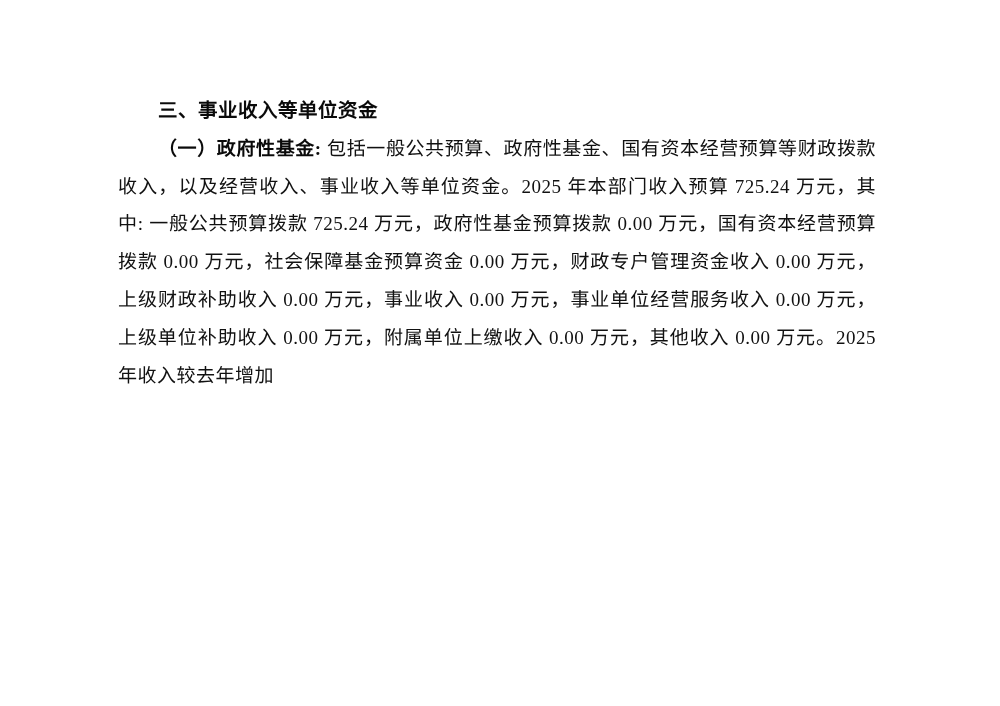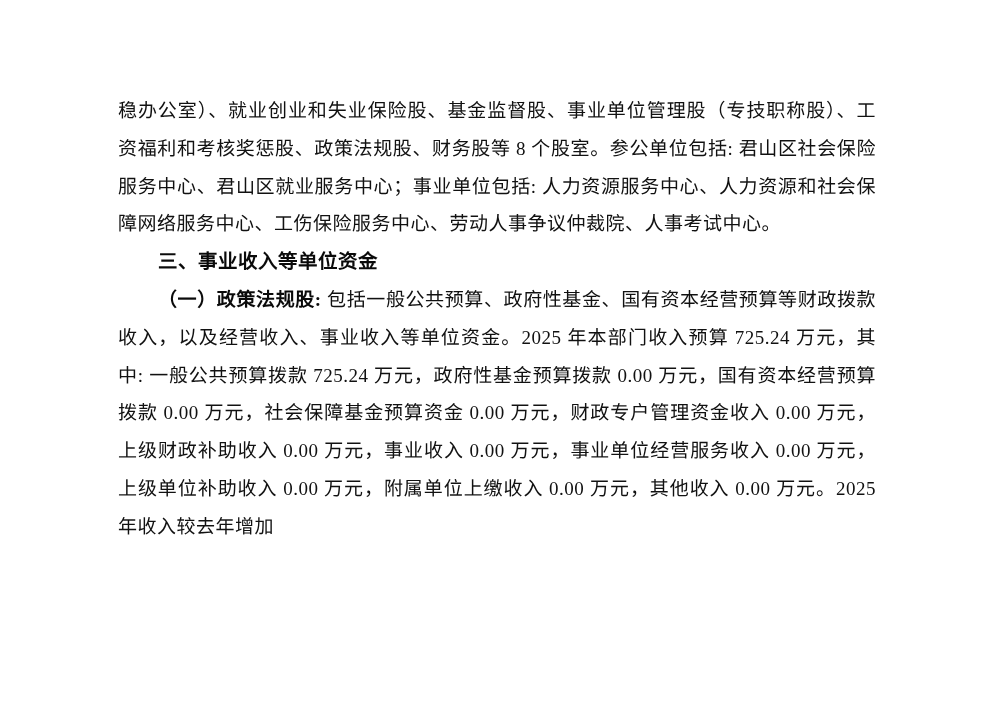--- a/index.html
+++ b/index.html
@@ -47,22 +47,21 @@
     font-weight: bold;
     color: #0a0a0a;
   }
 </style>
 </head>
 <body>
 
 <div class="page">
   <div class="doc-body">
 
-    <p class="para-plain">稳办公室）、就业创业和失业保险股、基金监督股、事业单位管理股（专技职称股）、工资福利和考核奖惩股、政策法规股、财务股等 8 个股室。参公单位包括: 君山区社会保险服务中心、君山区就业服务中心；事业单位包括: 人力资源服务中心、人力资源和社会保障网络服务中心、工伤保险服务中心、劳动人事争议仲裁院、人事考试中心。</p>
 
 
 
     <p class="section-heading">三、事业收入等单位资金</p>
 
-    <p class="para-indent"><span class="bold-lead">（一）政策法规股: </span><span>包括一般公共预算、政府性基金、国有资本经营预算等财政拨款收入，以及经营收入、事业收入等单位资金。2025 年本部门收入预算 725.24 万元，其中: 一般公共预算拨款 725.24 万元，政府性基金预算拨款 0.00 万元，国有资本经营预算拨款 0.00 万元，社会保障基金预算资金 0.00 万元，财政专户管理资金收入 0.00 万元，上级财政补助收入 0.00 万元，事业收入 0.00 万元，事业单位经营服务收入 0.00 万元，上级单位补助收入 0.00 万元，附属单位上缴收入 0.00 万元，其他收入 0.00 万元。2025 年收入较去年增加</span></p>
+    <p class="para-indent"><span class="bold-lead">（一）政府性基金: </span><span>包括一般公共预算、政府性基金、国有资本经营预算等财政拨款收入，以及经营收入、事业收入等单位资金。2025 年本部门收入预算 725.24 万元，其中: 一般公共预算拨款 725.24 万元，政府性基金预算拨款 0.00 万元，国有资本经营预算拨款 0.00 万元，社会保障基金预算资金 0.00 万元，财政专户管理资金收入 0.00 万元，上级财政补助收入 0.00 万元，事业收入 0.00 万元，事业单位经营服务收入 0.00 万元，上级单位补助收入 0.00 万元，附属单位上缴收入 0.00 万元，其他收入 0.00 万元。2025 年收入较去年增加</span></p>
 
   </div>
 </div>
 
 </body></html>

